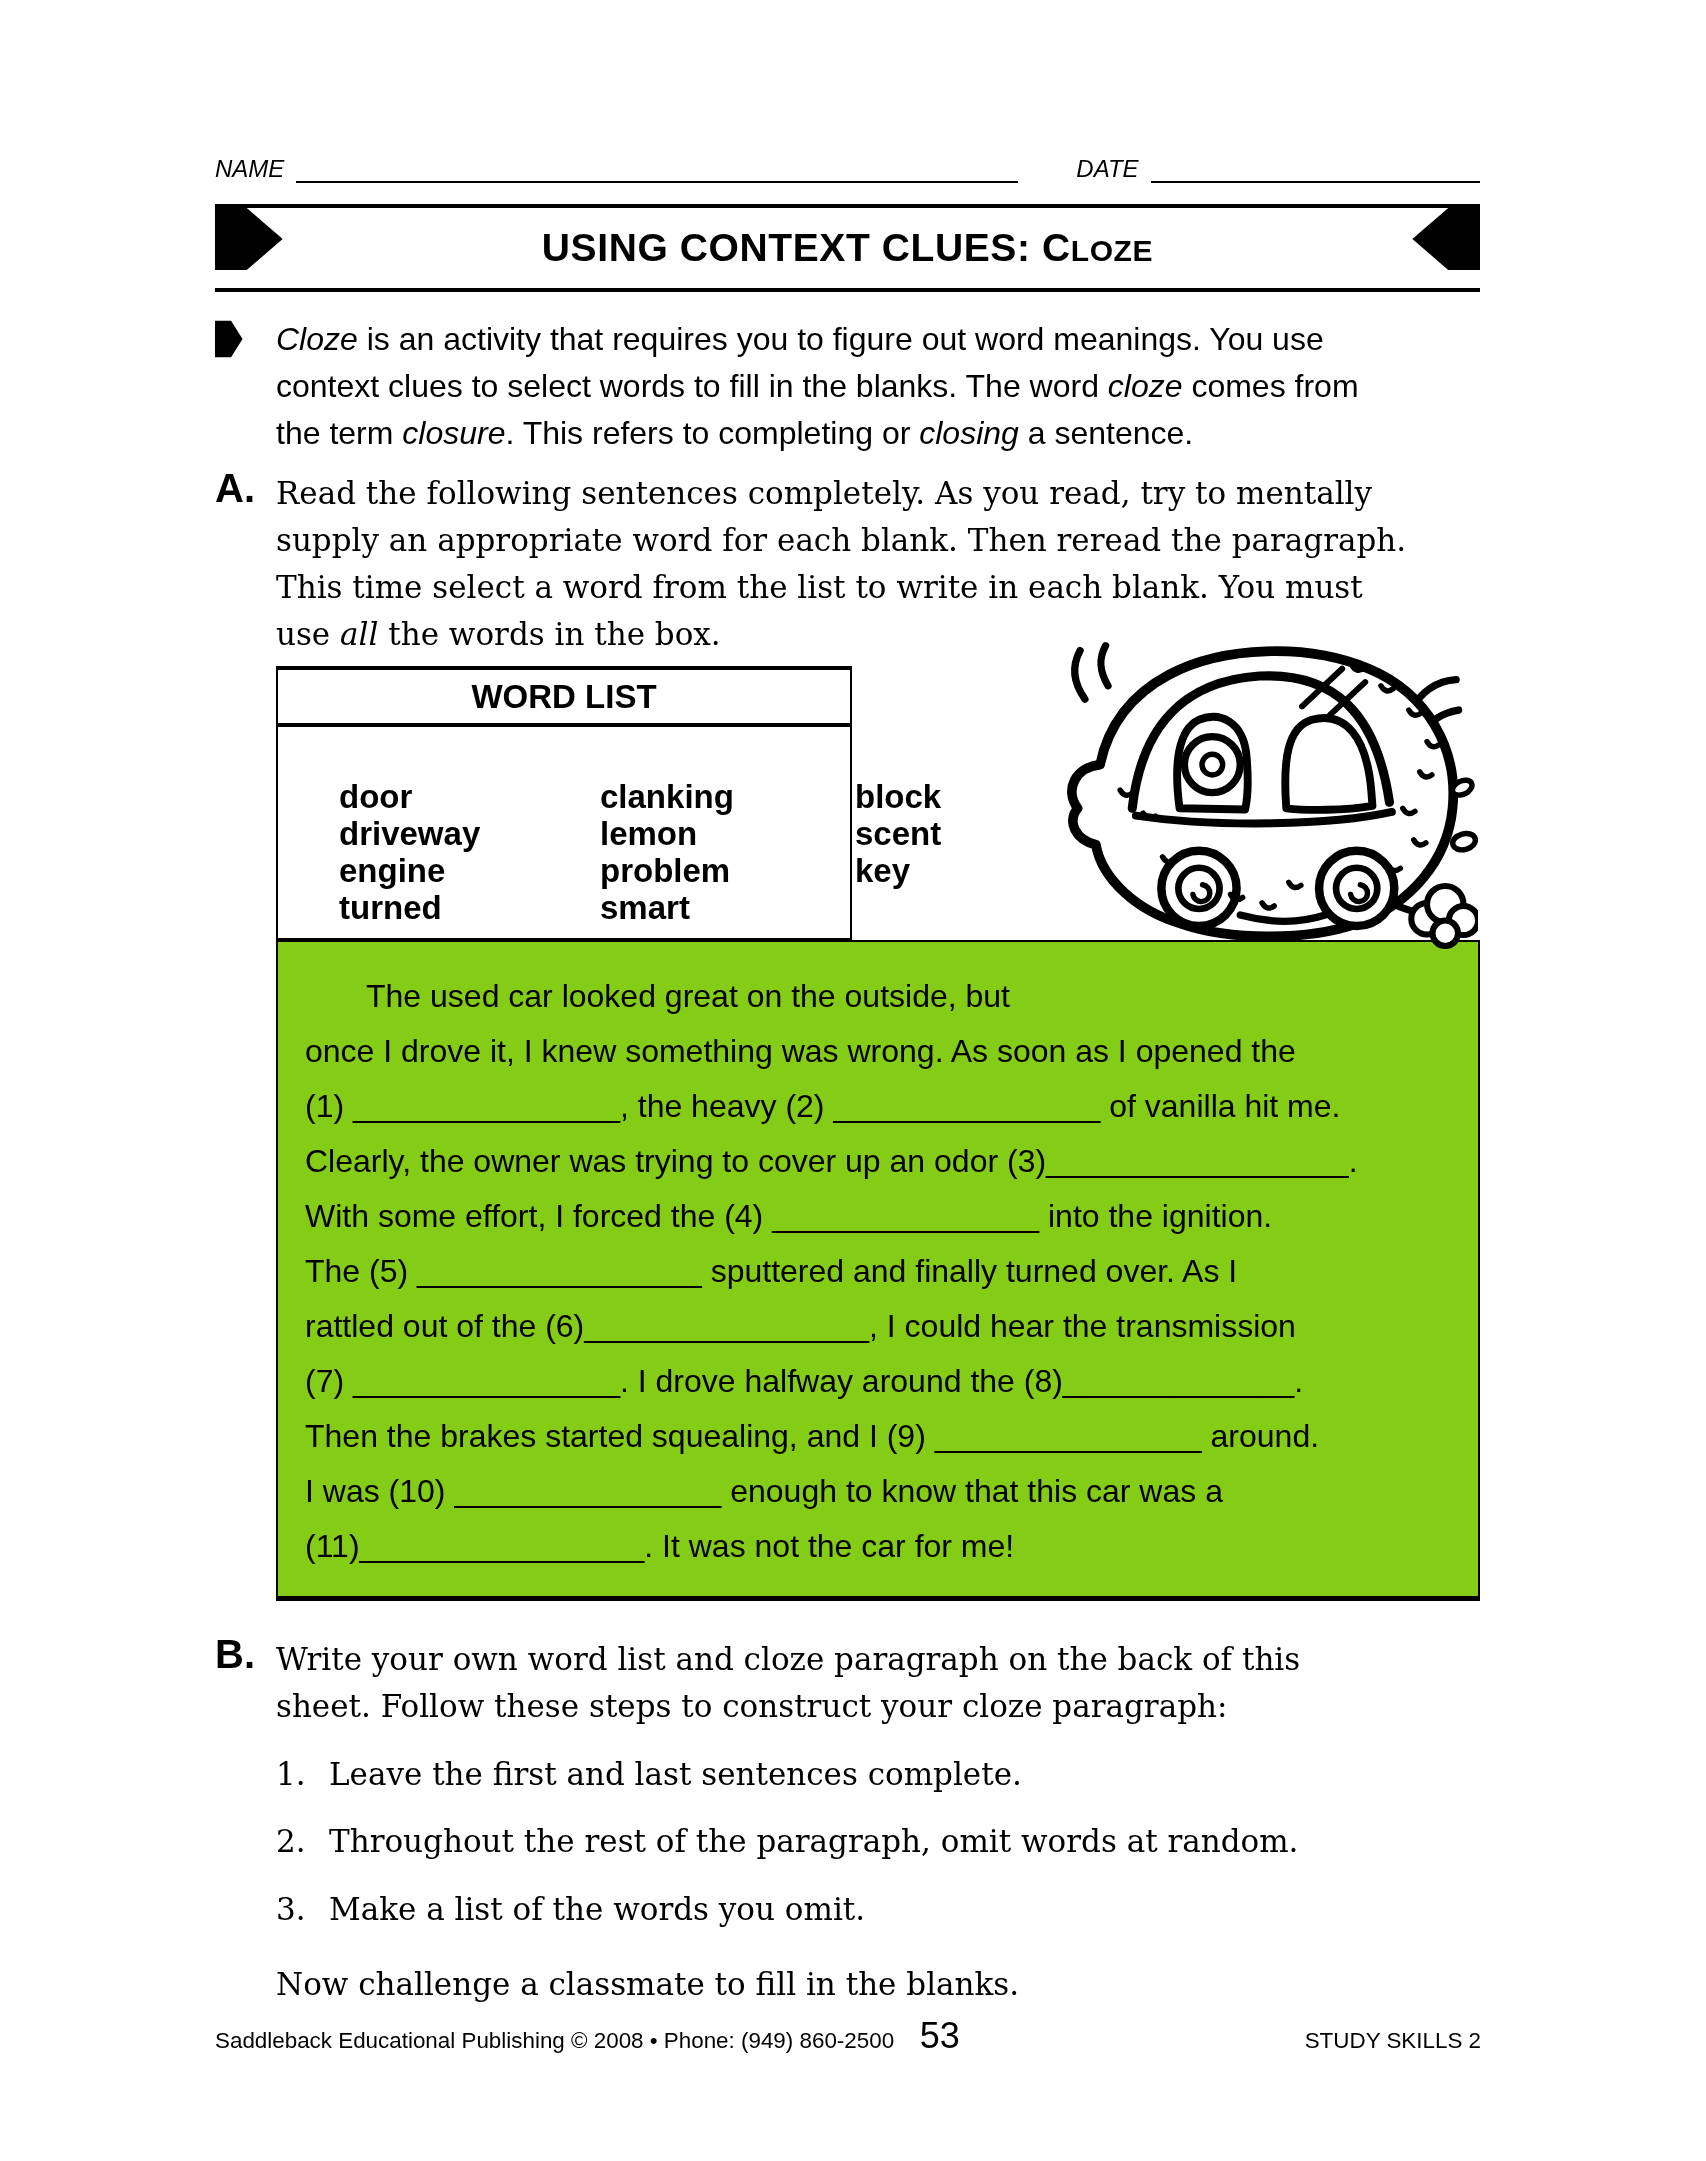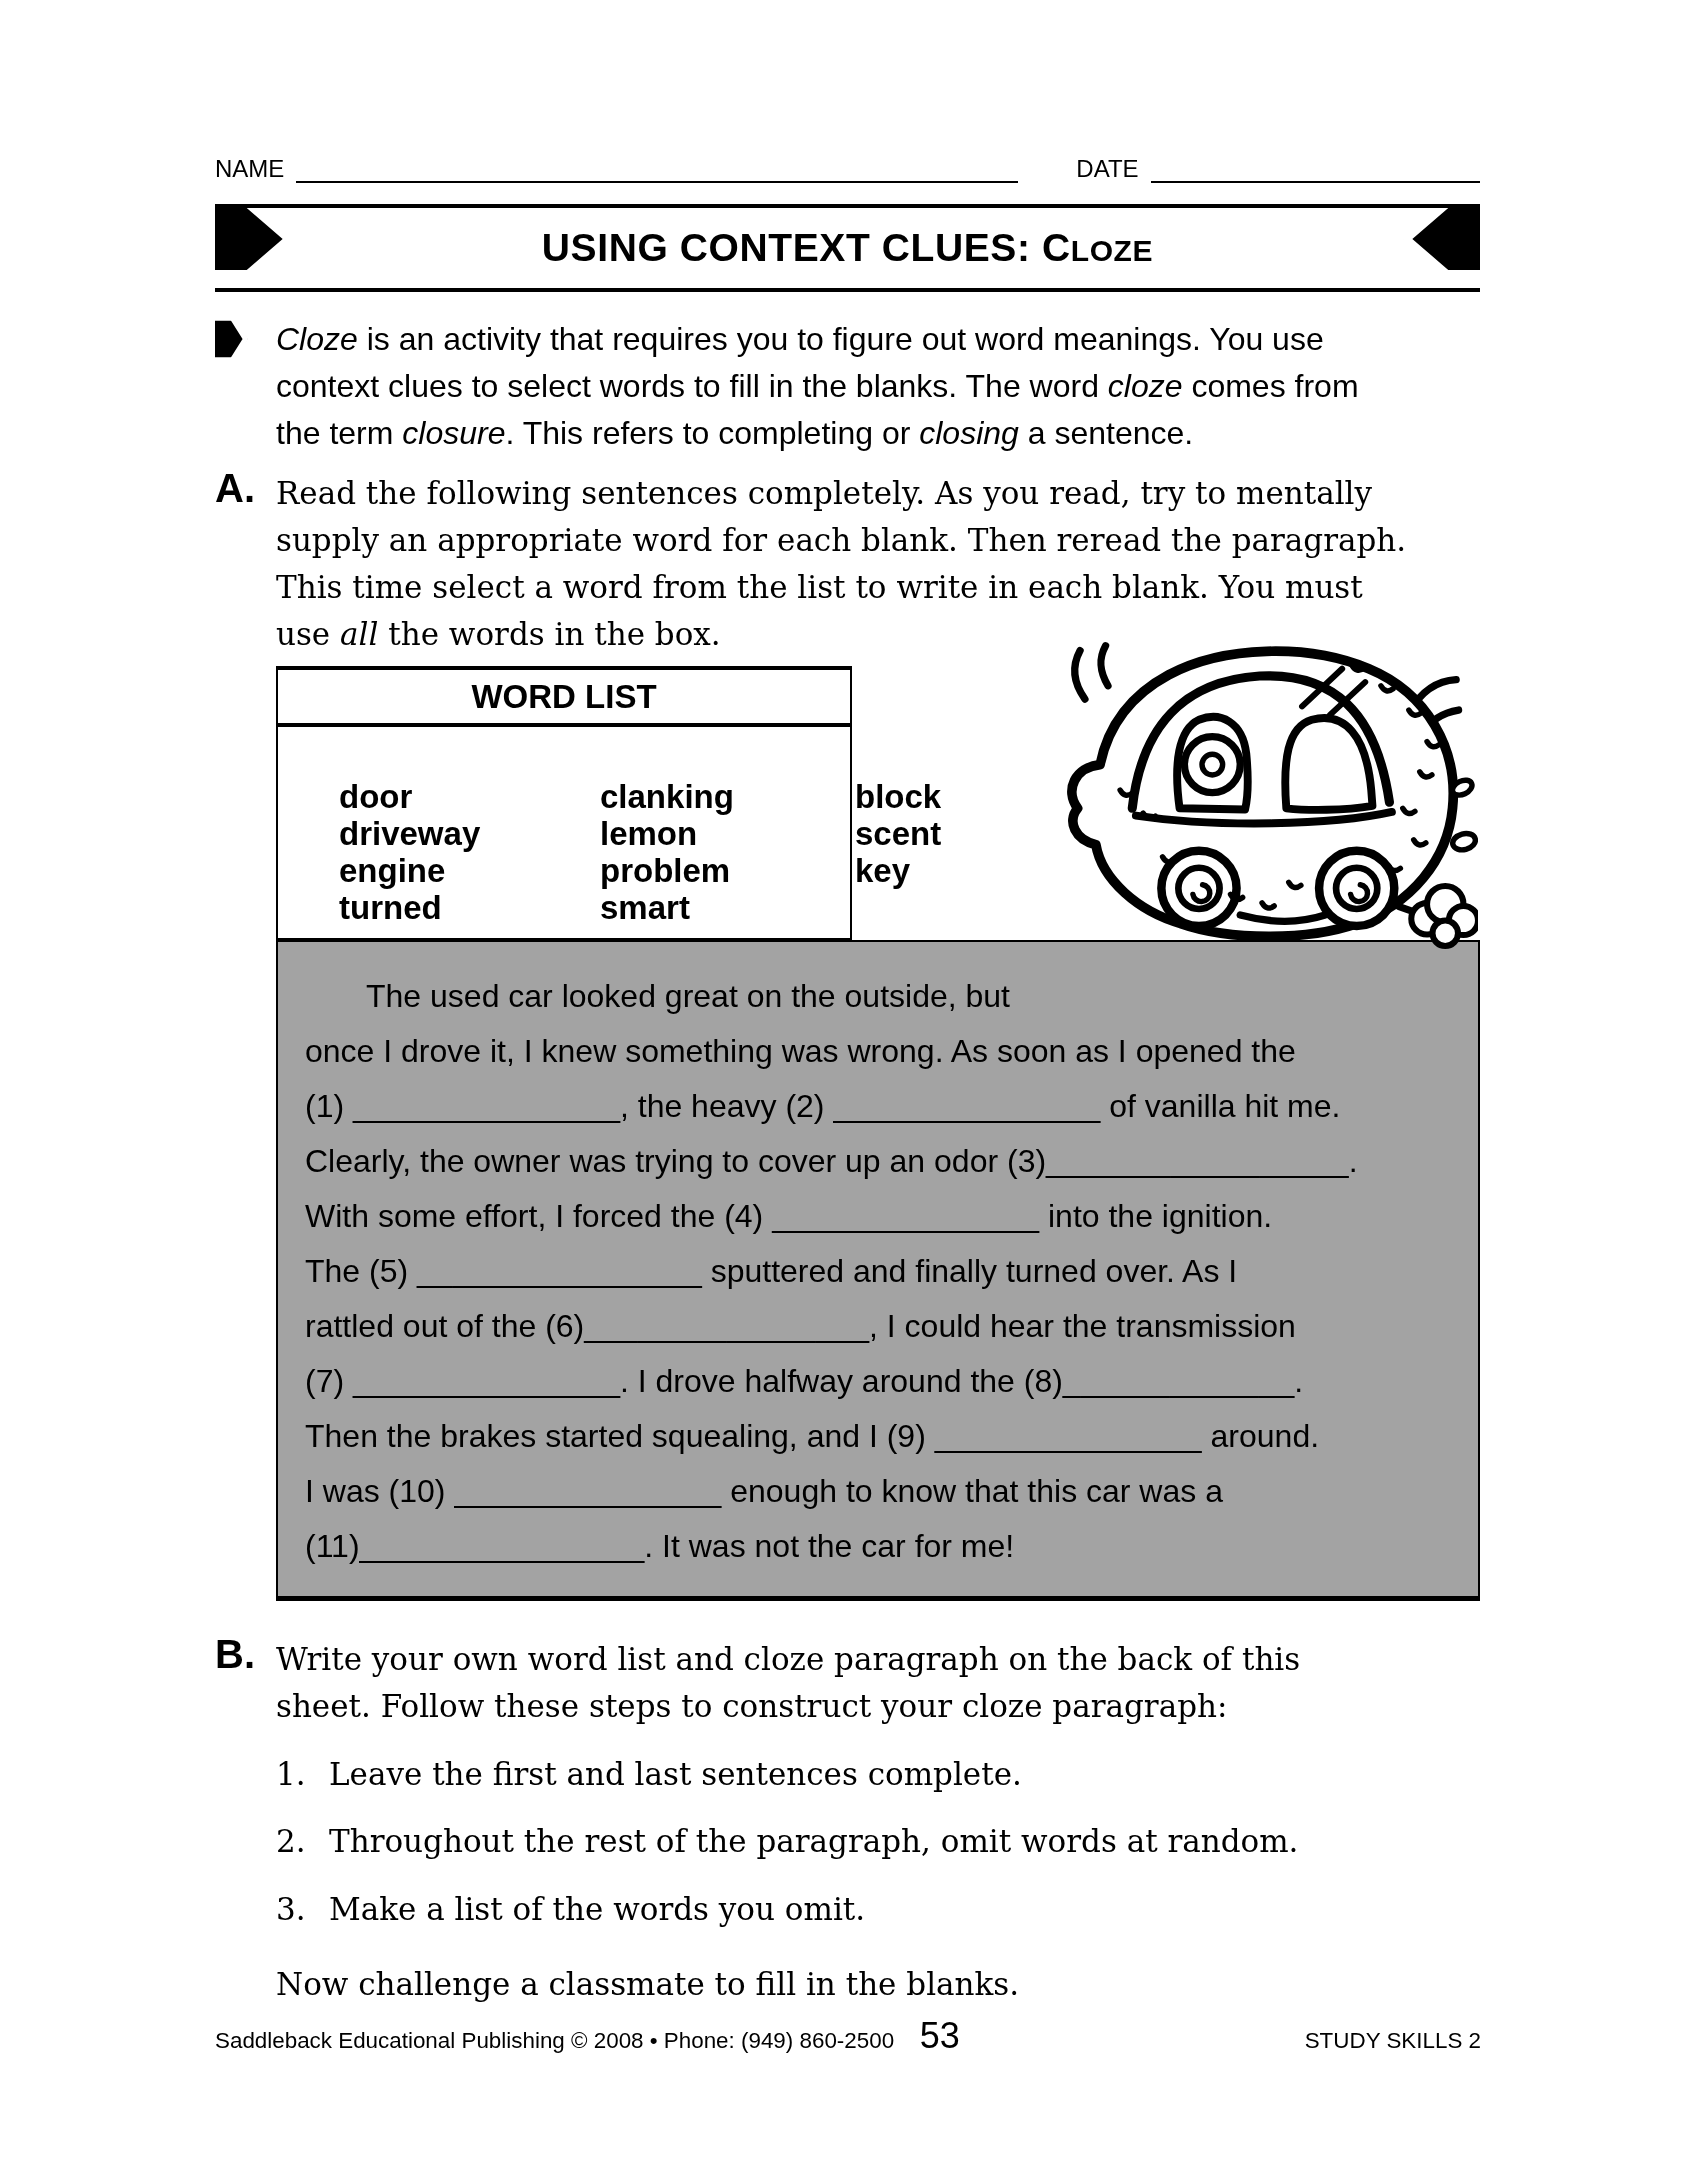--- a/index.html
+++ b/index.html
@@ -4,21 +4,21 @@
 <style>
   * { margin:0; padding:0; box-sizing:border-box; }
   html,body { background:#ffffff; }
   .page {
     position:relative; width:1707px; height:2161px; background:#fff;
     font-family:"Liberation Sans", sans-serif; color:#000; overflow:hidden;
   }
   .inner { position:absolute; left:215px; top:0; width:1265px; }
 
   
-  .name-row { display:flex; align-items:flex-end; padding-top:155px; font-size:24px; }
+  .name-row { display:flex; align-items:flex-end; padding-top:155px; font-size:24px;font-style:italic; }
   .field-label { flex:none; padding-right:12px; line-height:28px; }
   .rule { border-bottom:2.4px solid #000; height:27px; }
   .name-rule { width:722px; }
   .date-label { margin-left:58px; }
   .date-rule { flex:1 1 auto; }
 
   
   .banner {
     margin-top:20.6px; height:88px; position:relative; background:#fff;
     border-top:4.2px solid #000; border-bottom:4.2px solid #000;
@@ -41,21 +41,21 @@
   .sec-label { position:absolute; left:0; top:-3.6px; font-weight:700; font-size:40px; }
   .sec-body { margin-left:61px; font-family:"DejaVu Serif", serif; font-size:31px; line-height:47px; }
 
   
   .boxes { margin-left:61px; margin-top:8.5px; position:relative; width:1204px; }
   .wordlist { width:576px; border:2.4px solid #000; border-top:4.9px solid #000; background:#fff; }
   .wordlist-header { font-weight:700; font-size:33px; text-align:center; line-height:53px; border-bottom:4.9px solid #000; }
   .wordlist-words { display:grid; grid-template-columns:261px 255px auto; padding:9.7px 0 12px 61px;margin-top:41px; }
   .wl-col div { font-weight:700; font-size:33px; line-height:37px; }
 
-  .clozebox { border:2.4px solid #000; border-bottom:5.5px solid #000; padding:27px 18px 22px 27px; background:#a3a3a3; }
+  .clozebox { border:2.4px solid #000; border-bottom:5.5px solid #000; padding:27px 18px 22px 27px; background:#84cc16; }
   .cloze-line { font-size:32px; line-height:55px; white-space:nowrap; }
   .cloze-line.first { text-indent:61px; }
 
   .car { position:absolute; top:-58px; left:741px; width:461px; height:346px; z-index:2; }
 
   
   .step { display:flex; margin:20.6px 0 0 61px; font-family:"DejaVu Serif", serif; font-size:31px; line-height:47px; }
   .step-num { flex:none; width:53px; }
   .closing { margin:28px 0 0 61px; font-family:"DejaVu Serif", serif; font-size:31px; line-height:47px; }
 

